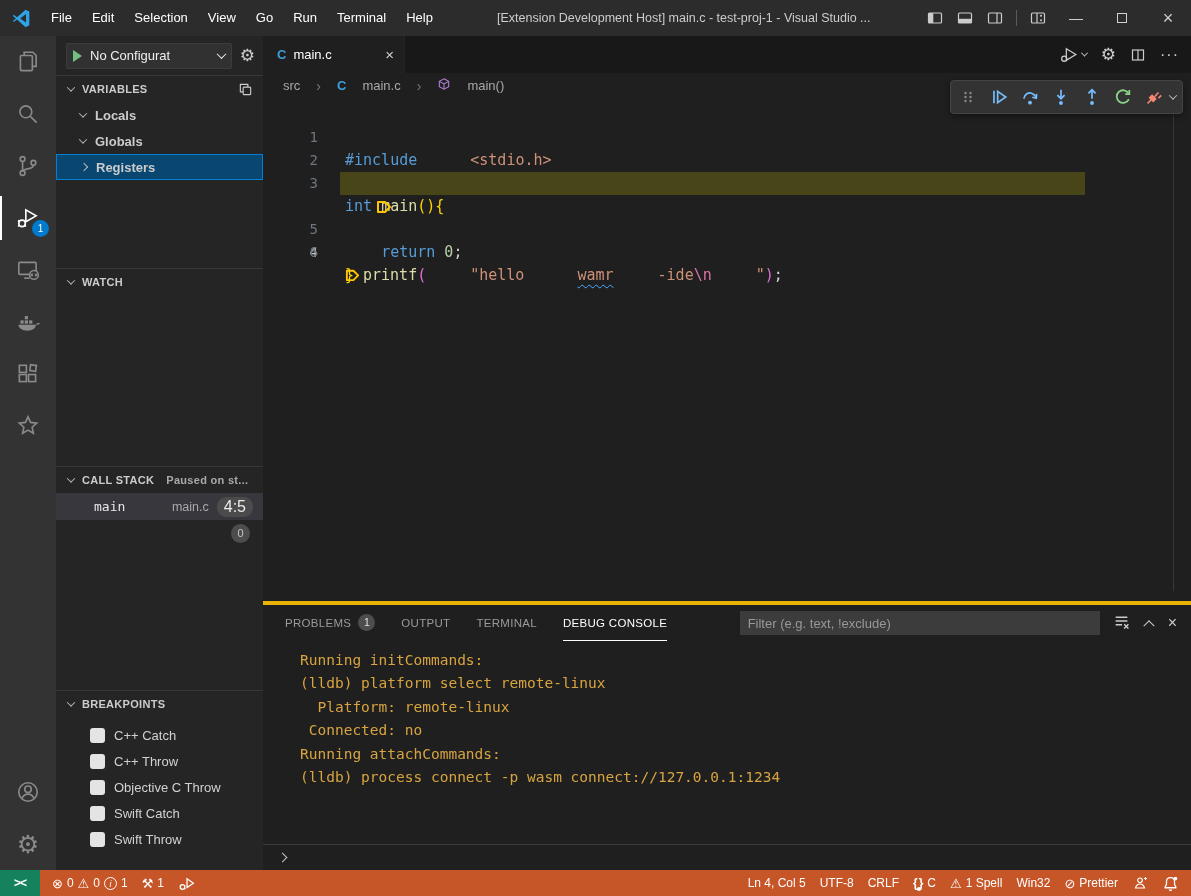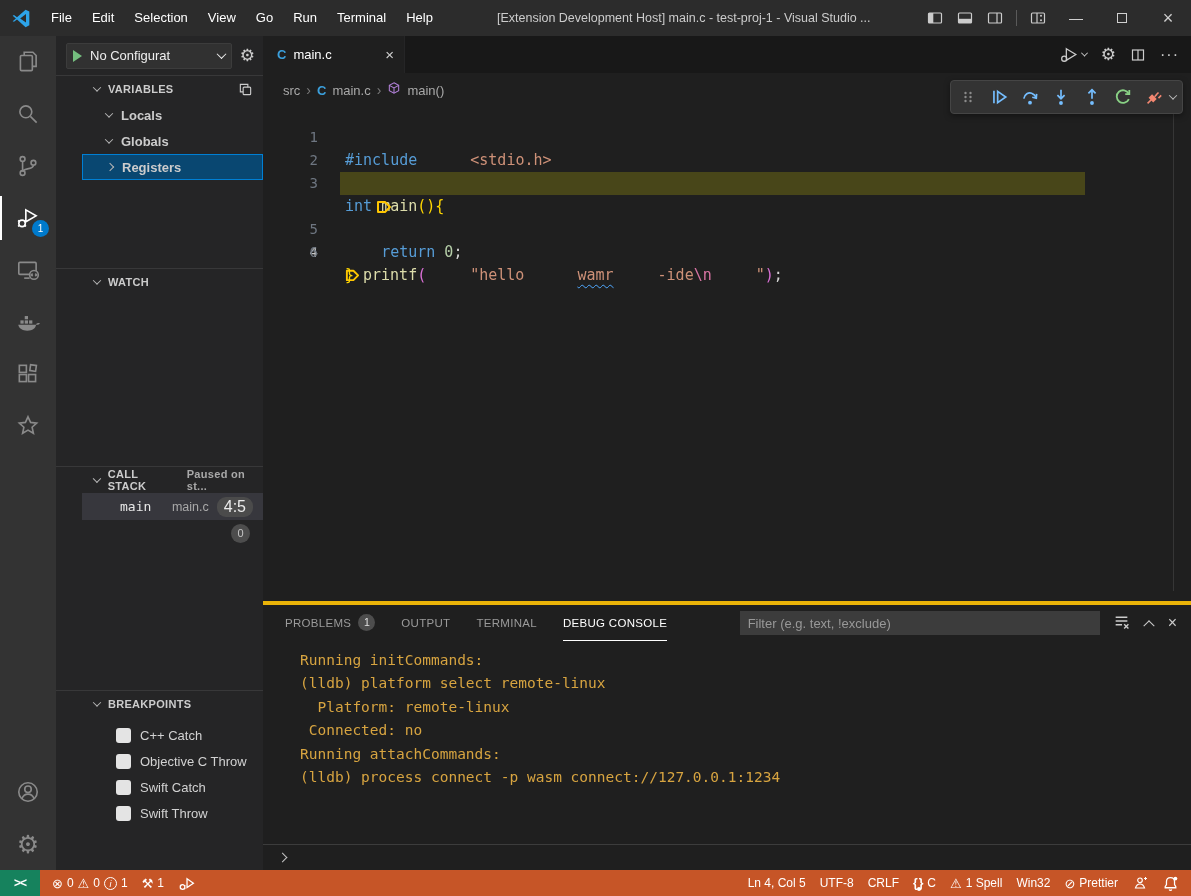--- a/index.html
+++ b/index.html
@@ -38,21 +38,21 @@
   .cfgrow { height:39px; display:flex; align-items:center; padding:0 8px 0 10px; }
   .cfgdrop { flex:1; height:26px; background:#313131; border:1px solid #3c3c3c; border-radius:2px;
              display:flex; align-items:center; padding:0 6px; color:#eeeeee; font-size:13px; }
   .cfgdrop .lbl { flex:1; white-space:nowrap; overflow:hidden; }
   .playtri { width:0; height:0; border-left:9px solid #75be7f; border-top:6px solid transparent; border-bottom:6px solid transparent; margin-right:8px; }
   .cv { display:inline-block; width:7px; height:7px; border-right:1.4px solid currentColor; border-bottom:1.4px solid currentColor; }
   .cv.down { transform:rotate(45deg) translate(-1px,-1px); }
   .cv.right { transform:rotate(-45deg); }
   .cfg-gear { font-size:17px; color:#cccccc; margin-left:8px; line-height:1; }
 
-  .sec { position:absolute; left:0; right:0; border-top:1px solid rgba(128,128,128,0.22);padding-left:26px; }
+  .sec { position:absolute; left:0; right:0; border-top:1px solid rgba(128,128,128,0.22); }
   .sec-vars   { top:39px;  height:193px; }
   .sec-watch  { top:232px; height:198px; }
   .sec-stack  { top:430px; height:224px; }
   .sec-bps    { top:654px; height:180px; }
   .sec-head { height:26px; display:flex; align-items:center; padding-left:12px; font-size:11px; font-weight:bold;
               letter-spacing:.3px; color:#cccccc; }
   .sec-head .cv { width:6px; height:6px; margin-right:8px; color:#b5b5b5; }
   .sec-head .desc { margin-left:12px; font-size:11px; color:#a9a9a9; font-weight:600; }
   .sec-head .hd-ic { margin-left:auto; margin-right:10px; display:flex; }
   .tree-row { height:26px; display:flex; align-items:center; padding-left:24px; color:#cccccc; font-weight:bold; }
@@ -72,21 +72,21 @@
   .editor-col { flex:1; display:flex; flex-direction:column; position:relative; min-width:0; }
   .tabbar { height:37px; background:#181818; display:flex; align-items:stretch; flex:0 0 37px; }
   .tab { width:142px; background:#1f1f1f; display:flex; align-items:center; padding:0 10px 0 14px; border-right:1px solid #252526; }
   .tab .tablabel { color:#ffffff; font-size:13px; margin-left:7px; }
   .tab .closex { margin-left:auto; color:#cfcfcf; font-size:15px; }
   .c-icon { color:#3BA0DD; font-weight:bold; font-size:13px; font-family:"Liberation Sans",sans-serif; }
   .editor-actions { margin-left:auto; display:flex; align-items:center; padding-right:12px; gap:14px; }
   .ea-ic { display:flex; align-items:center; color:#cccccc; }
   .ea-ellipsis { font-size:16px; letter-spacing:1px; color:#cccccc; }
 
-  .crumbs { height:25px; display:flex; align-items:flex-end; padding-left:20px; font-size:13px; color:#a9a9a9; gap:6px; flex:0 0 25px; }
+  .crumbs { height:25px; display:flex; align-items:center; padding-left:20px; font-size:13px; color:#a9a9a9; gap:16px; flex:0 0 25px; }
   .crumb-sep { color:#7a7a7a; font-size:14px; }
 
   .code { flex:1; position:relative; padding-top:5px; overflow:hidden;
           font-family:"DejaVu Sans Mono", monospace; font-size:15px; }
   .code::after { content:""; position:absolute; right:17px; top:0; bottom:10px; width:1px; background:rgba(160,160,160,0.18); }
   .line { position:relative; height:23px; line-height:23px; white-space:pre; }
   .ln { position:absolute; left:0; width:55px; text-align:right; color:#6e7681; font-size:14px; }
   .line.cur .ln { color:#c6c6c6; }
   .lc { position:absolute; left:82px; }
   .cur-bg { position:absolute; left:77px; right:106px; top:0; height:23px; background:rgba(250,240,2,0.19); }
@@ -335,20 +335,24 @@
       </div>
 
       <div class="sec sec-bps">
         <div class="sec-head">
           <span class="cv down"></span>
           <span>BREAKPOINTS</span>
         </div>
         <div class="bp-row">
           <span class="bp-check"></span>
           <span>C++ Catch</span>
+        </div>
+        <div class="bp-row">
+          <span class="bp-check"></span>
+          <span>C++ Throw</span>
         </div>
         <div class="bp-row">
           <span class="bp-check"></span>
           <span>Objective C Throw</span>
         </div>
         <div class="bp-row">
           <span class="bp-check"></span>
           <span>Swift Catch</span>
         </div>
         <div class="bp-row">

